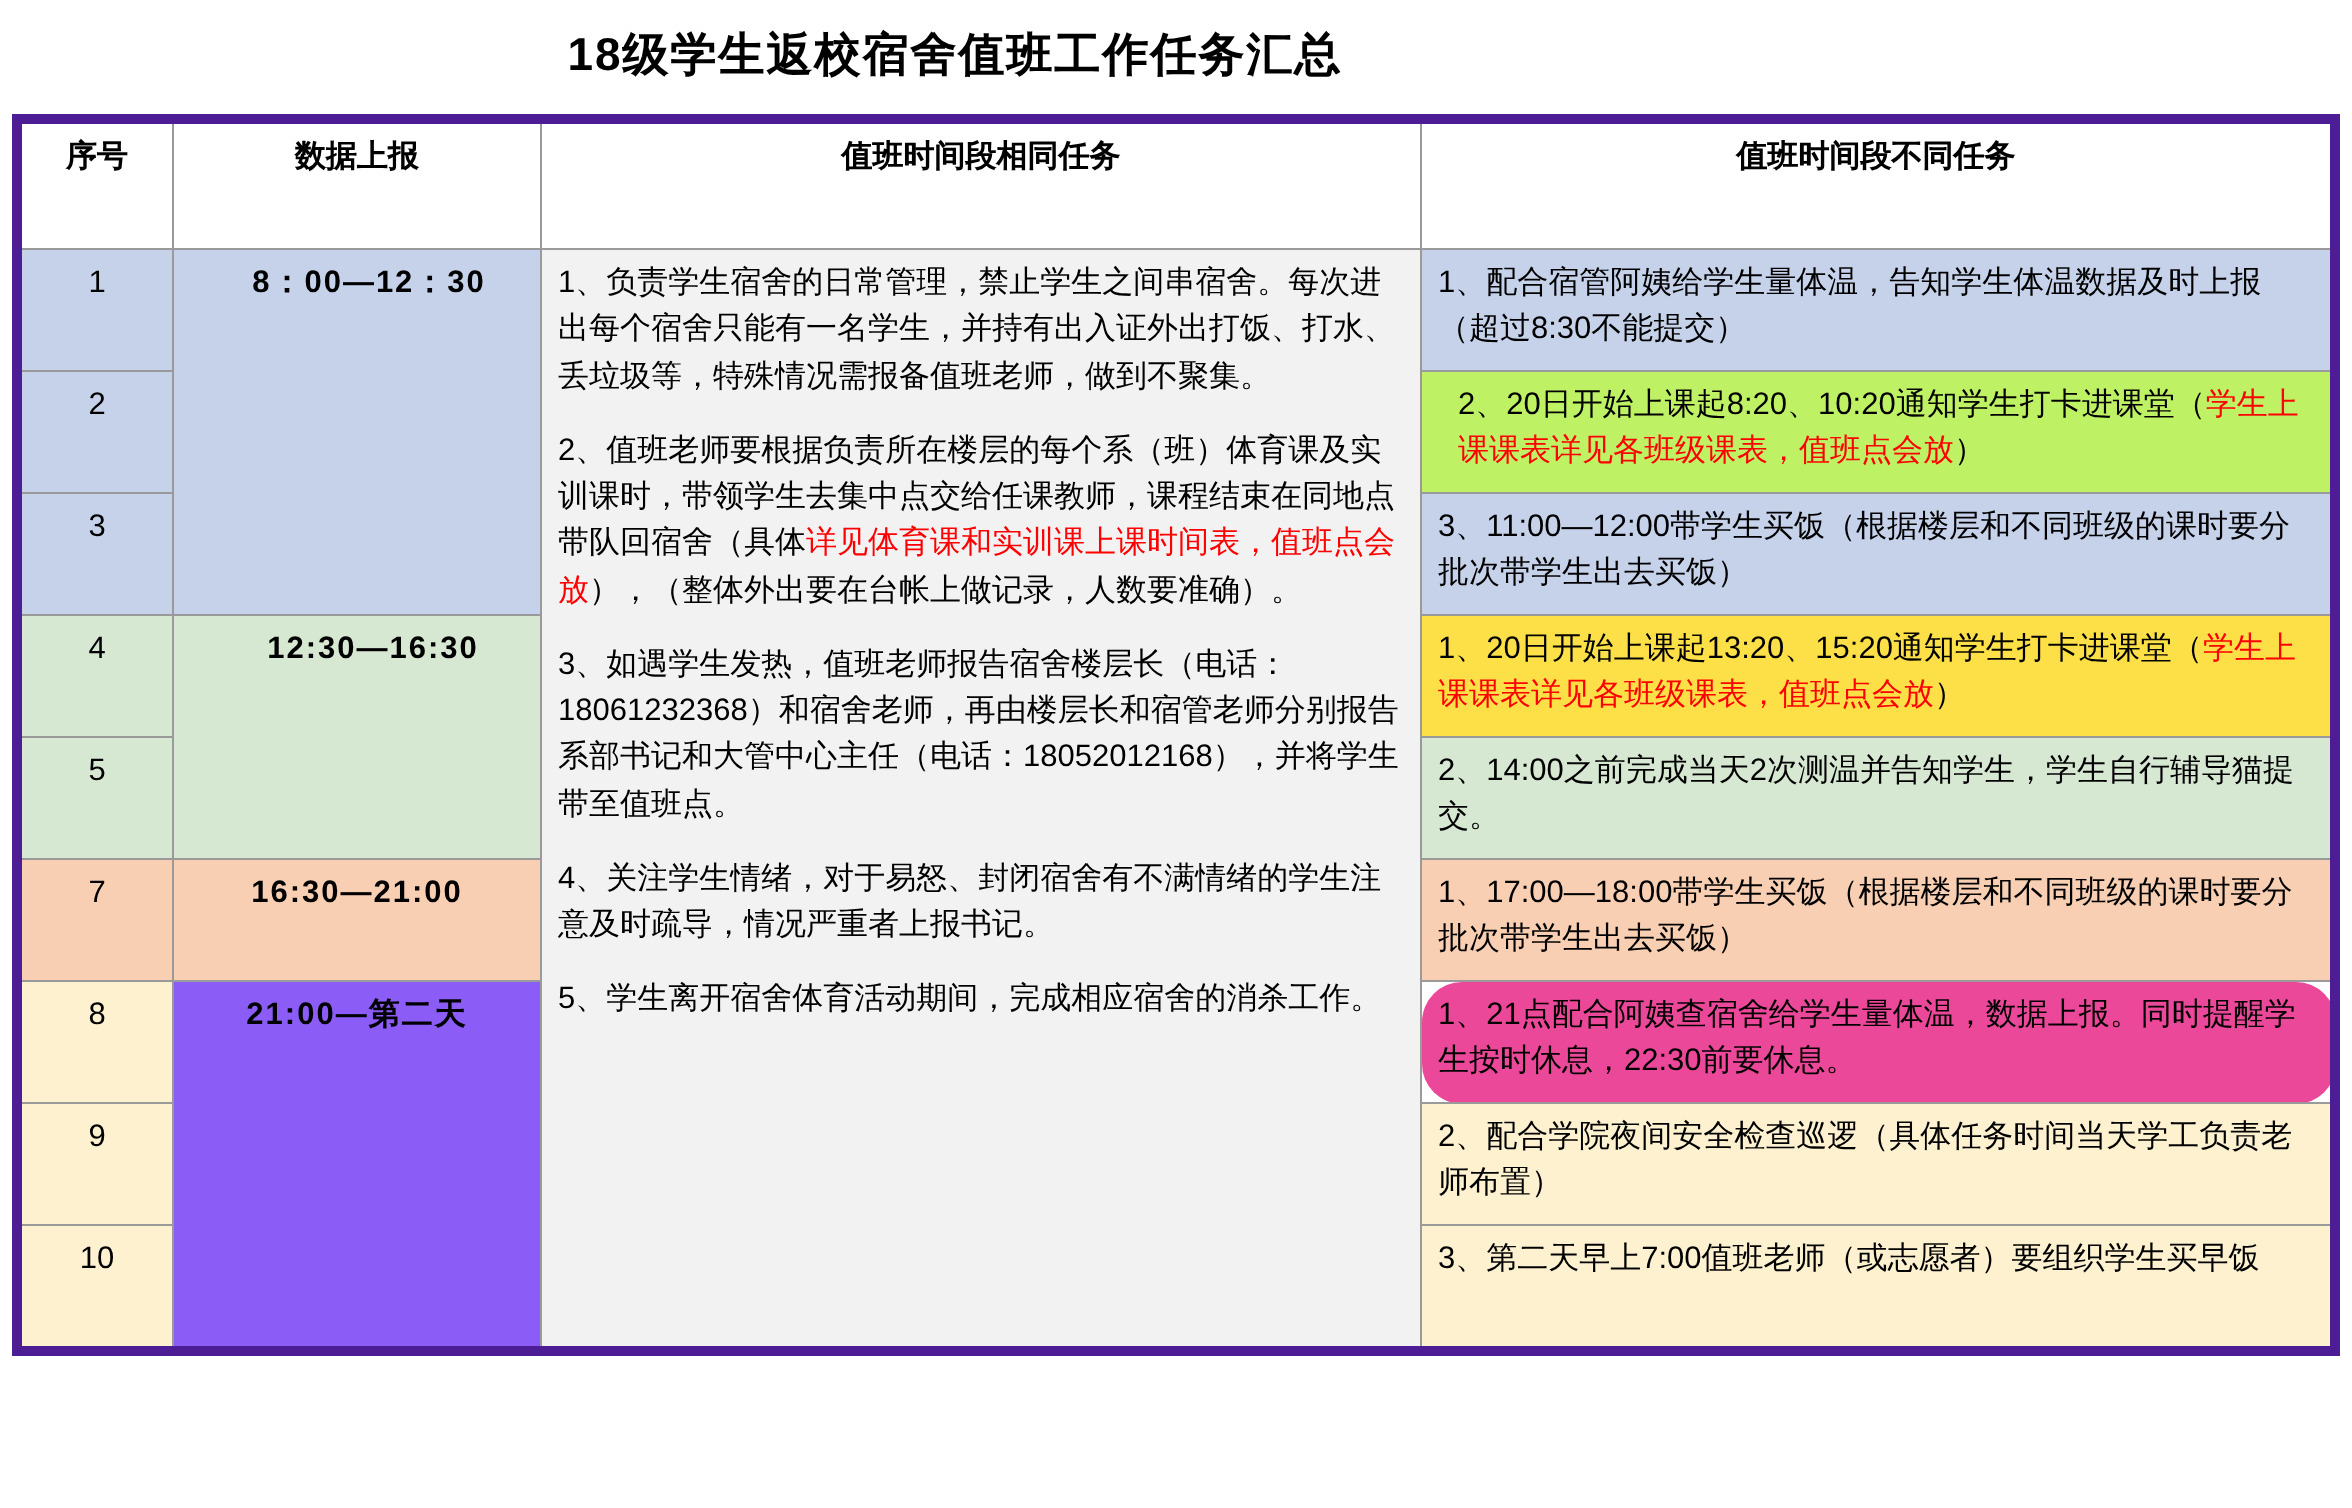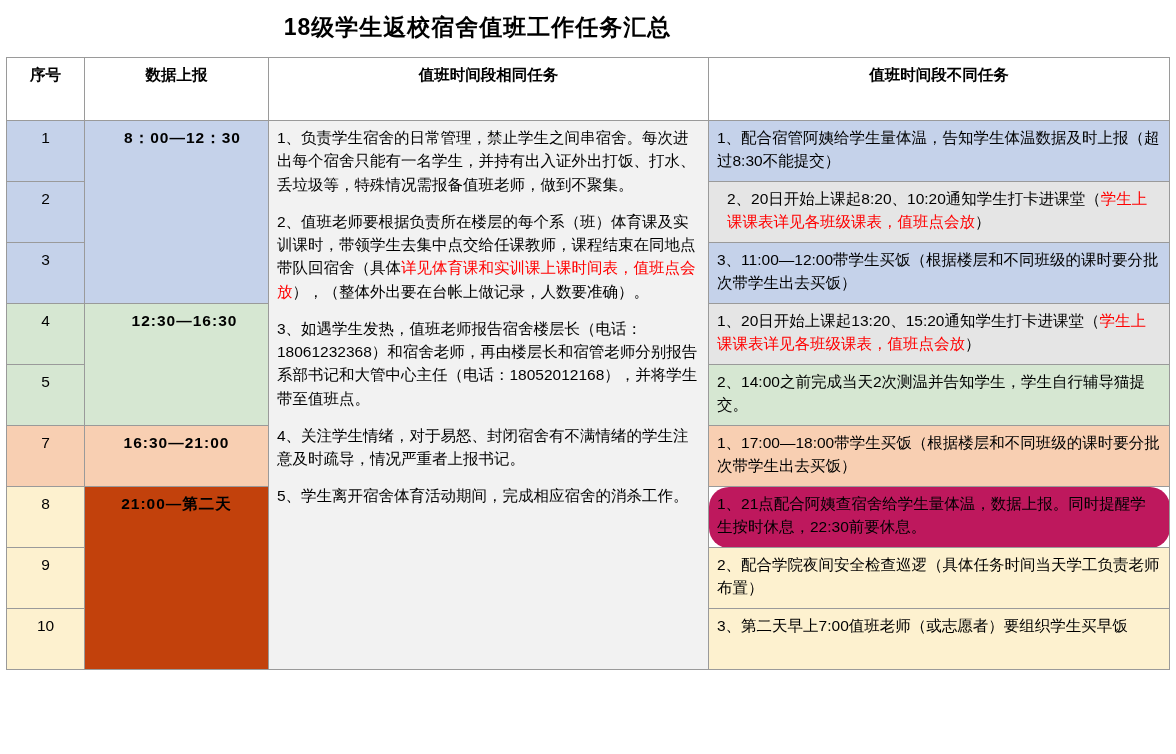--- a/index.html
+++ b/index.html
@@ -26,21 +26,21 @@
     font-weight: bold;
     letter-spacing: 1px;
     padding: 12px 0 14px 0;
     color: #000;
   }
   table.main {
     border-collapse: collapse;
     table-layout: fixed;
     width: 1164px;
     margin: 0 6px;
-    border: 1px solid #4c1d95;
+    border: 5px solid #4c1d95;
   }
   table.main td, table.main th {
     border: 1px solid #9a9a9a;
     vertical-align: top;
     padding: 5px 8px;
     font-size: 15.5px;
     line-height: 1.5;
   }
   thead th {
     text-align: center;
@@ -133,54 +133,54 @@
             <p>3、如遇学生发热，值班老师报告宿舍楼层长（电话：18061232368）和宿舍老师，再由楼层长和宿管老师分别报告系部书记和大管中心主任（电话：18052012168），并将学生带至值班点。</p>
             <p>4、关注学生情绪，对于易怒、封闭宿舍有不满情绪的学生注意及时疏导，情况严重者上报书记。</p>
             <p>5、学生离开宿舍体育活动期间，完成相应宿舍的消杀工作。</p>
           </td>
           <td class="cell-diff" style="background: rgb(197, 210, 234);">
             <p>1、配合宿管阿姨给学生量体温，告知学生体温数据及时上报（超过8:30不能提交）</p>
           </td>
         </tr>
         <tr>
           <td class="cell-no" style="background: rgb(197, 210, 234);">2</td>
-          <td class="cell-diff" style="background: #e5e5e5; padding-left: 18px;">
+          <td class="cell-diff" style="background: #bef264; padding-left: 18px;">
             <p>2、20日开始上课起8:20、10:20通知学生打卡进课堂（<span class="red">学生上课课表详见各班级课表，值班点会放</span>）</p>
           </td>
         </tr>
         <tr>
           <td class="cell-no" style="background: rgb(197, 210, 234);">3</td>
           <td class="cell-diff" style="background: rgb(197, 210, 234);">
             <p>3、11:00—12:00带学生买饭（根据楼层和不同班级的课时要分批次带学生出去买饭）</p>
           </td>
         </tr>
         <tr>
           <td class="cell-no" style="background: rgb(214, 231, 210);">4</td>
           <td class="cell-time" rowspan="2" style="background: rgb(214, 231, 210); padding-left: 24px;">12:30—16:30</td>
-          <td class="cell-diff" style="background: #e5e5e5;">
+          <td class="cell-diff" style="background: #fde047;">
             <p>1、20日开始上课起13:20、15:20通知学生打卡进课堂（<span class="red">学生上课课表详见各班级课表，值班点会放</span>）</p>
           </td>
         </tr>
         <tr>
           <td class="cell-no" style="background: rgb(214, 231, 210);">5</td>
           <td class="cell-diff" style="background: rgb(214, 231, 210);">
             <p>2、14:00之前完成当天2次测温并告知学生，学生自行辅导猫提交。</p>
           </td>
         </tr>
         <tr>
           <td class="cell-no" style="background: rgb(248, 207, 178);">7</td>
           <td class="cell-time" rowspan="1" style="background: rgb(248, 207, 178);">16:30—21:00</td>
           <td class="cell-diff" style="background: rgb(248, 207, 178);">
             <p>1、17:00—18:00带学生买饭（根据楼层和不同班级的课时要分批次带学生出去买饭）</p>
           </td>
         </tr>
         <tr>
           <td class="cell-no" style="background: rgb(253, 241, 207);">8</td>
-          <td class="cell-time" rowspan="3" style="background: #c2410c;">21:00—第二天</td>
-          <td class="cell-diff" style="background: #be185d; border-radius: 20px;">
+          <td class="cell-time" rowspan="3" style="background: #8b5cf6;">21:00—第二天</td>
+          <td class="cell-diff" style="background: #ec4899; border-radius: 20px;">
             <p>1、21点配合阿姨查宿舍给学生量体温，数据上报。同时提醒学生按时休息，22:30前要休息。</p>
           </td>
         </tr>
         <tr>
           <td class="cell-no" style="background: rgb(253, 241, 207);">9</td>
           <td class="cell-diff" style="background: rgb(253, 241, 207);">
             <p>2、配合学院夜间安全检查巡逻（具体任务时间当天学工负责老师布置）</p>
           </td>
         </tr>
         <tr>

